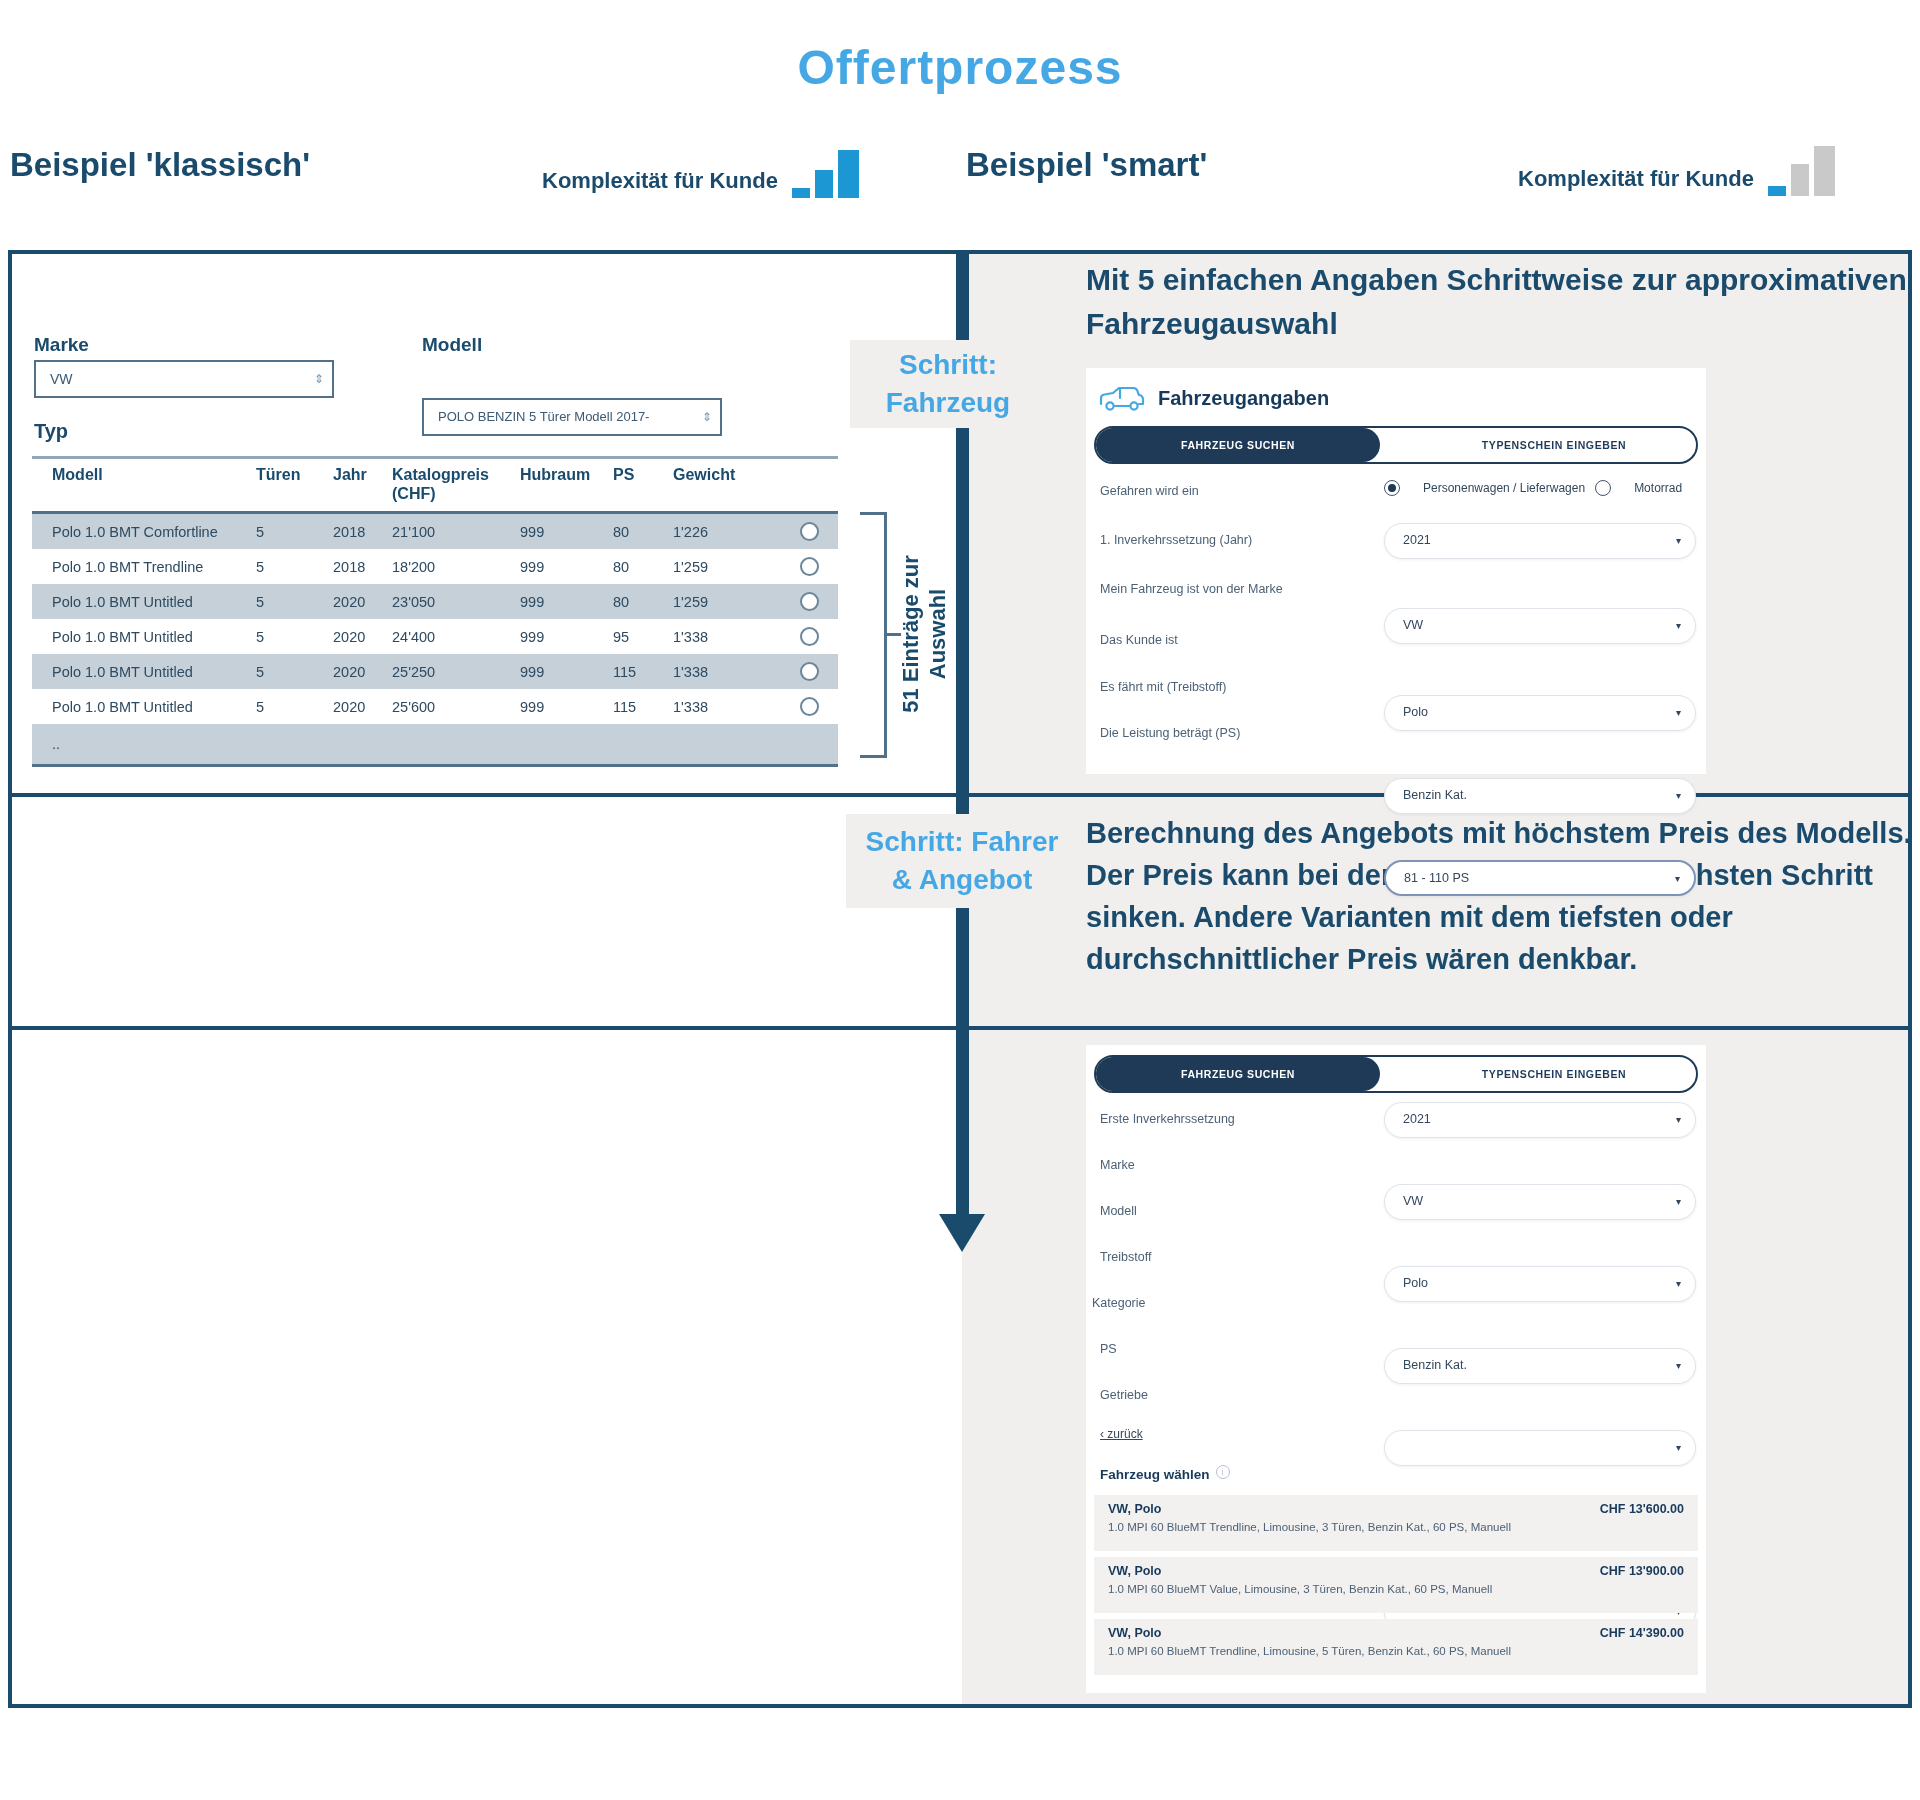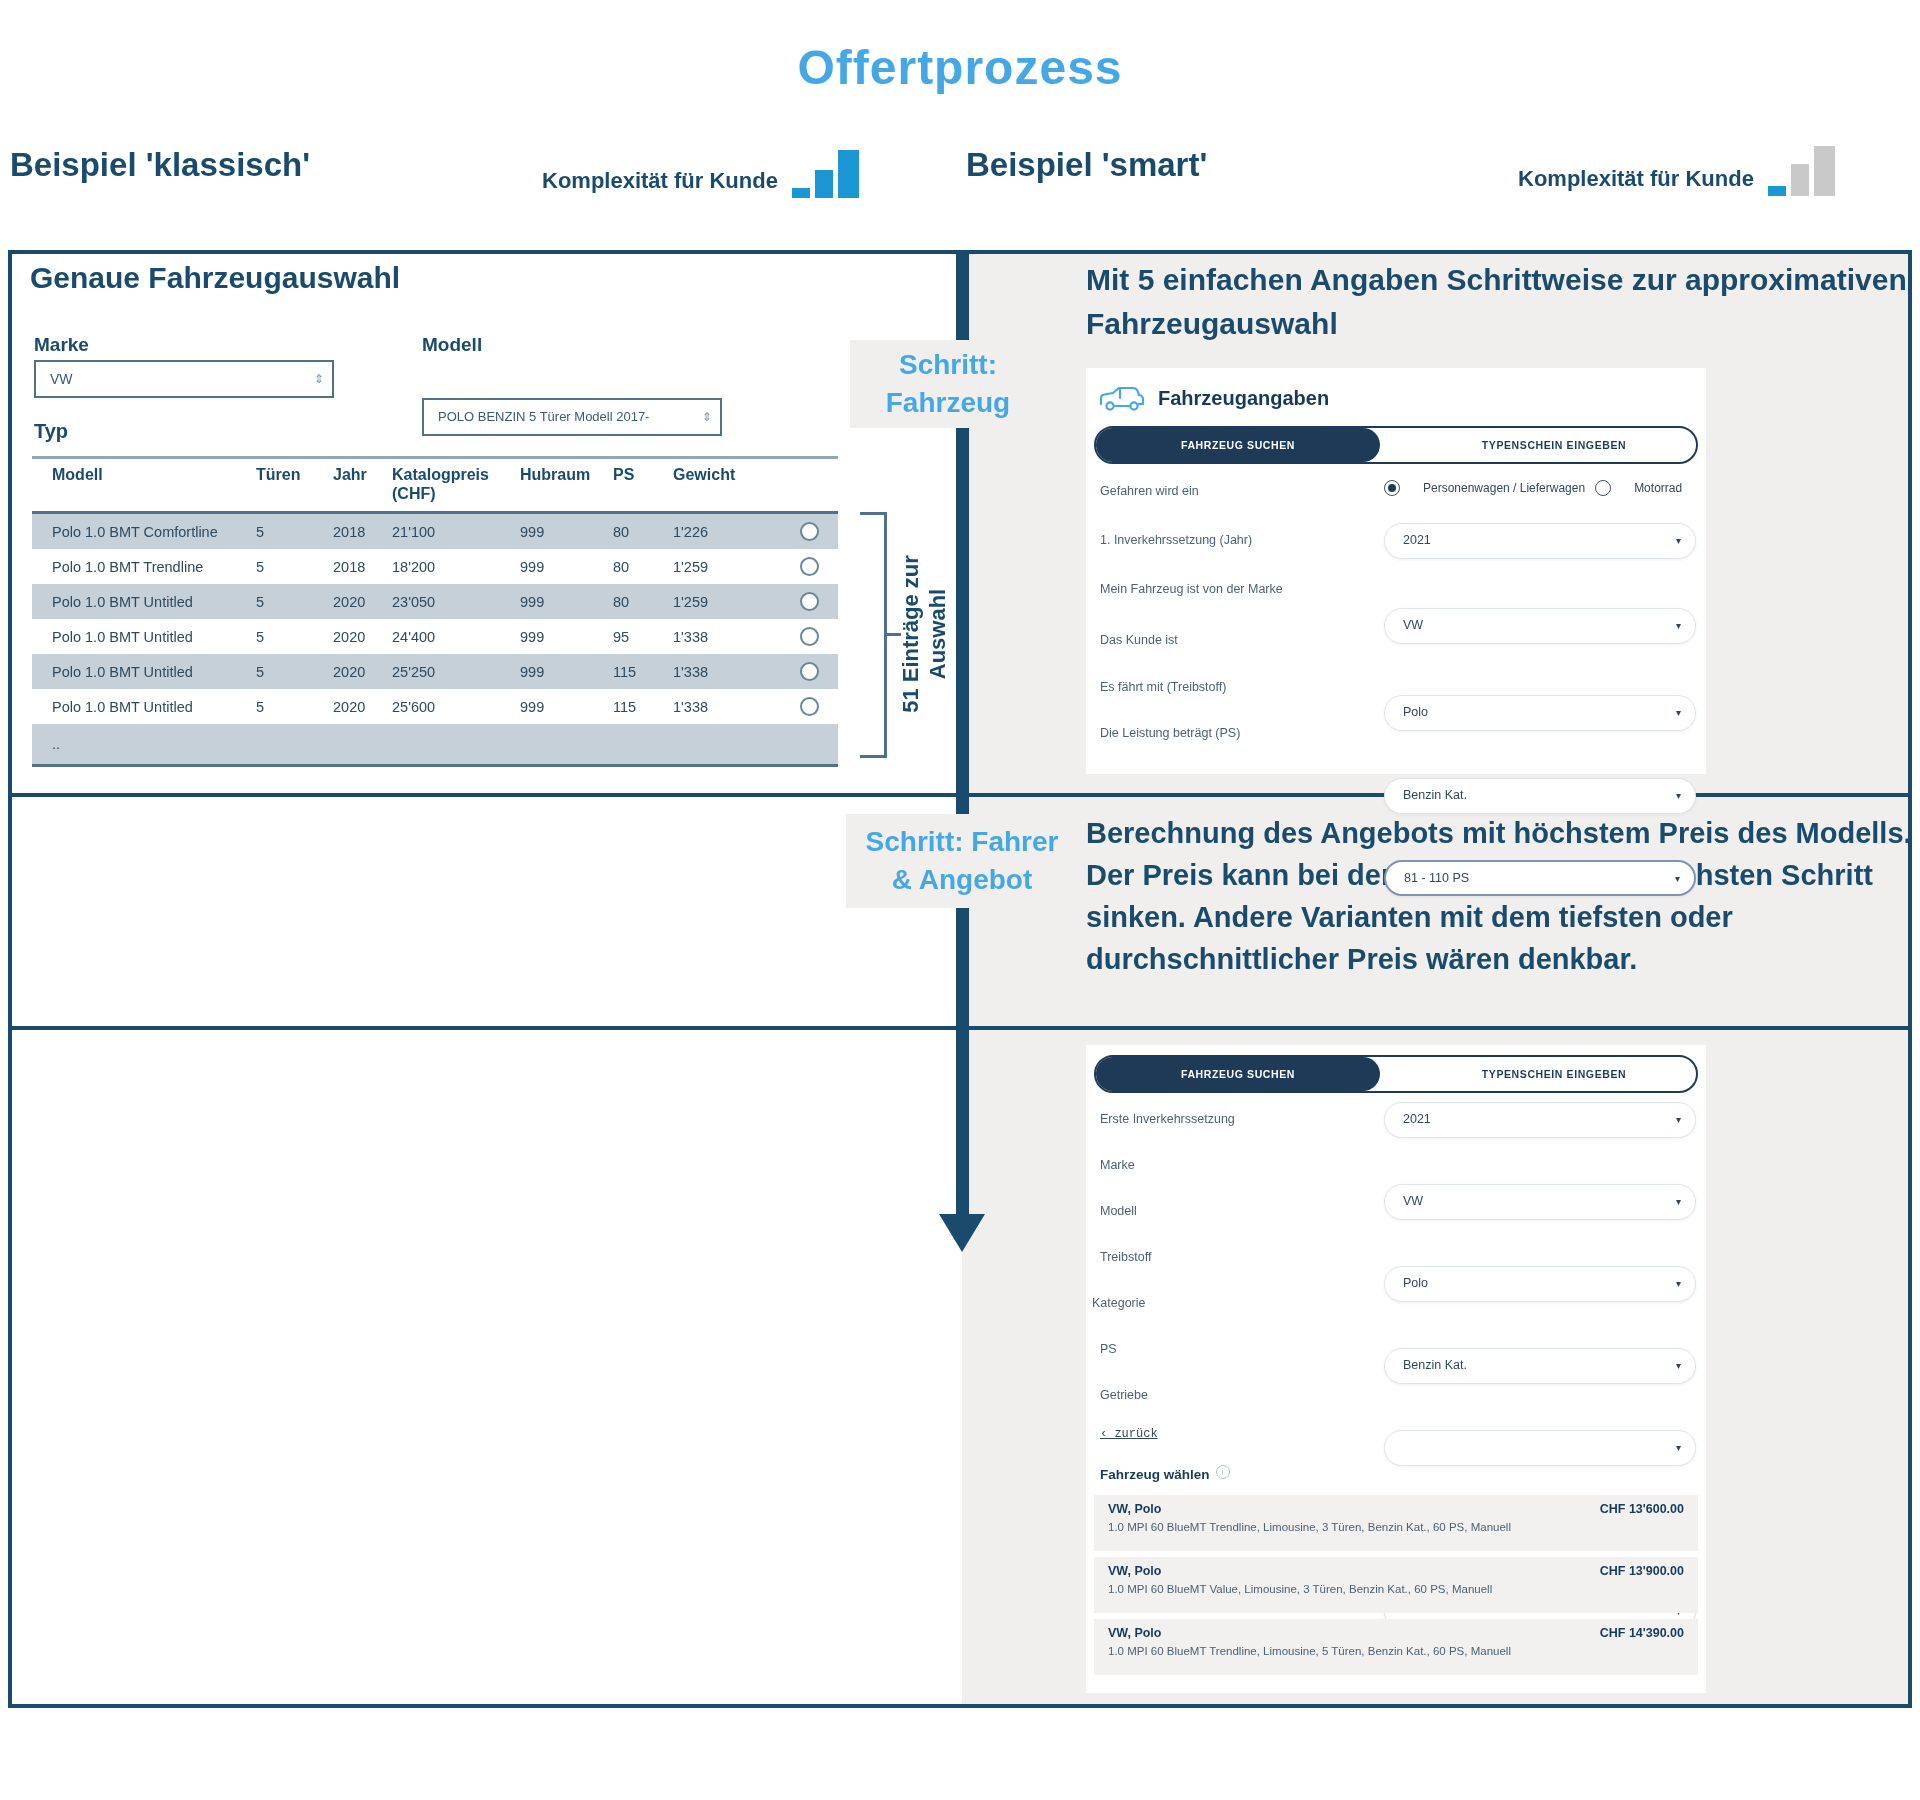--- a/index.html
+++ b/index.html
@@ -115,21 +115,20 @@
   <div class="abs gray-panel" style="left:962px; top:254px; width:946px; height:1450px;"></div>
   <div class="abs hline" style="left:8px; top:793px; width:1904px; height:4px; z-index:1;"></div>
   <div class="abs hline" style="left:8px; top:1026px; width:1904px; height:4px; z-index:1;"></div>
   <div class="abs vshaft" style="left:956px; top:250px; width:13px; height:966px; z-index:1;"></div>
   <div class="abs arrow-head" style="left:939px; top:1214px; z-index:1;"></div>
   <div class="abs outer-box" style="left:8px; top:250px; width:1904px; height:1458px; z-index:2;"></div>
 
   <div class="abs step-box" style="left:850px; top:340px; width:196px; height:88px;">Schritt: Fahrzeug</div>
   <div class="abs step-box" style="left:846px; top:814px; width:232px; height:94px;">Schritt: Fahrer &amp; Angebot</div>
 
-  <div class="abs sec-title" style="left:30px; top:256px;">Genaue Fahrzeugauswahl</div>
   <div class="abs fld-lbl-lg" style="left:34px; top:334px;">Marke</div>
   <div class="abs lselect" style="left:34px; top:360px; width:300px;">VW</div>
   <div class="abs fld-lbl-lg" style="left:422px; top:334px;">Modell</div>
   <div class="abs lselect" style="left:422px; top:360px; width:300px; font-size:13px;">POLO BENZIN 5 Türer Modell 2017-</div>
   <div class="abs fld-lbl-lg" style="left:34px; top:420px; font-size:20px;">Typ</div>
 
   <div class="abs ttable" style="left:32px; top:456px;">
     <div class="t-top"></div>
     <div class="t-grid t-head">
       <div class="t-cell">Modell</div>
@@ -273,21 +272,21 @@
     <div class="abs pill" style="left:298px; top:149px;">Polo</div>
     <div class="abs f-lbl" style="left:14px; top:205px;">Treibstoff</div>
     <div class="abs pill" style="left:298px; top:195px;">Benzin Kat.</div>
     <div class="abs f-lbl" style="left:6px; top:251px;">Kategorie</div>
     <div class="abs pill" style="left:298px; top:241px;"></div>
     <div class="abs f-lbl" style="left:14px; top:297px;">PS</div>
     <div class="abs pill" style="left:298px; top:287px;"></div>
     <div class="abs f-lbl" style="left:14px; top:343px;">Getriebe</div>
     <div class="abs pill" style="left:298px; top:333px;"></div>
 
-    <div class="abs link-back" style="left:14px; top:382px;font-family:Liberation Mono, monospace;">‹ zurück</div>
+    <div class="abs link-back" style="left:14px; top:382px;">‹ zurück</div>
     <div class="abs" style="left:14px; top:420px;">
       <span class="choose-lbl">Fahrzeug wählen</span><span class="info-ic"></span>
     </div>
 
     <div class="abs result" style="left:8px; top:450px; width:604px; height:56px;">
       <div class="result-head">
         <span class="result-name">VW, Polo</span>
         <span class="result-price">CHF 13'600.00</span>
       </div>
       <div class="result-desc">1.0 MPI 60 BlueMT Trendline, Limousine, 3 Türen, Benzin Kat., 60 PS, Manuell</div>

